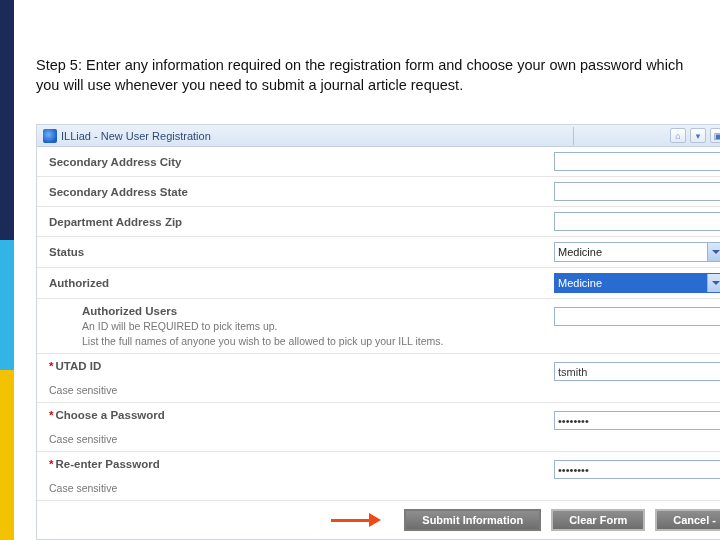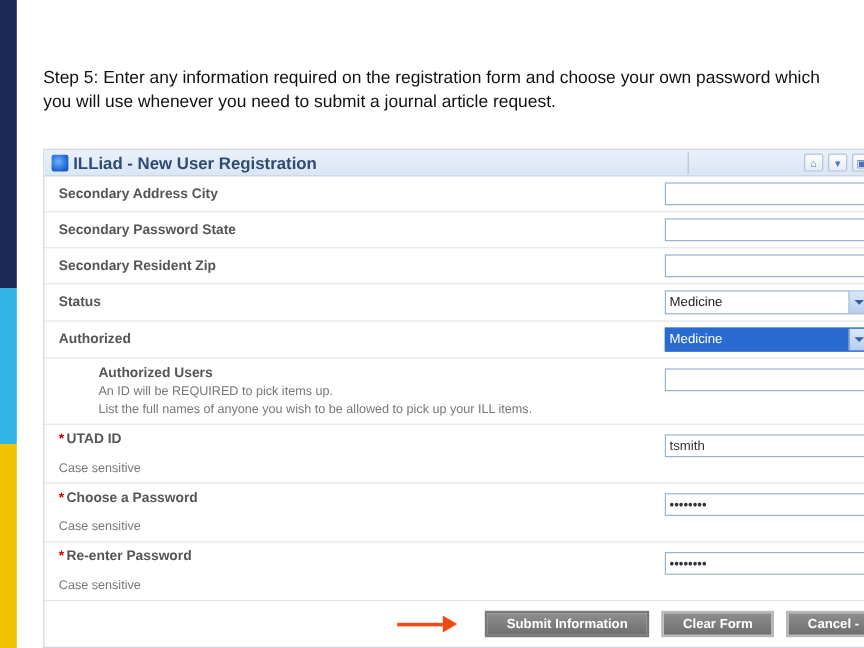--- a/index.html
+++ b/index.html
@@ -28,21 +28,21 @@
   }
   .tabbar {
     display:flex; align-items:center;
     height:22px;
     background:linear-gradient(#eaf1fa,#d9e6f5);
     border-bottom:1px solid #c6cfdd;
     position:relative;
   }
   .fav { width:14px; height:14px; margin:0 4px 0 6px; border-radius:2px;
          background:radial-gradient(circle at 40% 40%, #6fb1ff 0%, #1b60c8 70%); }
-  .tabtext { font-size:14px; color:#314a71;font-weight:bold; }
+  .tabtext { font-size:11px; color:#314a71; }
   .tab-divider { width:1px; height:18px; background:#b5c3d8; margin-left:auto; margin-right:160px; }
   .tb-right { position:absolute; right:8px; top:3px; display:flex; align-items:center; gap:4px;}
   .tiny-btn { width:16px; height:15px; border:1px solid #b5c3d8; border-radius:2px;
               background:linear-gradient(#fefefe,#e3ebf5); display:flex;align-items:center;justify-content:center;
               font-size:9px; color:#4a75b5;}
   .form-area { }
 
   .row {
     display:flex; align-items:center;
     border-bottom:1px solid #e5e5e5;
@@ -119,26 +119,26 @@
   </div>
 
   <div class="form-area">
 
     <div class="row">
       <div class="row-label">Secondary Address City</div>
       <div class="field"><input class="text" value="" style=""></div>
     </div>
 
     <div class="row">
-      <div class="row-label">Secondary Password State</div>
-      <div class="field"><input class="text" value="" style=""></div>
-    </div>
-
-    <div class="row">
-      <div class="row-label">Secondary Resident Zip</div>
+      <div class="row-label">Secondary Address State</div>
+      <div class="field"><input class="text" value="" style=""></div>
+    </div>
+
+    <div class="row">
+      <div class="row-label">Department Address Zip</div>
       <div class="field"><input class="text" value="" style=""></div>
     </div>
 
     <div class="row">
       <div class="row-label">Status</div>
       <div class="field">
         <div class="sel-wrap">
           <div class="sel-box">
               <span>Medicine</span>
             </div>

